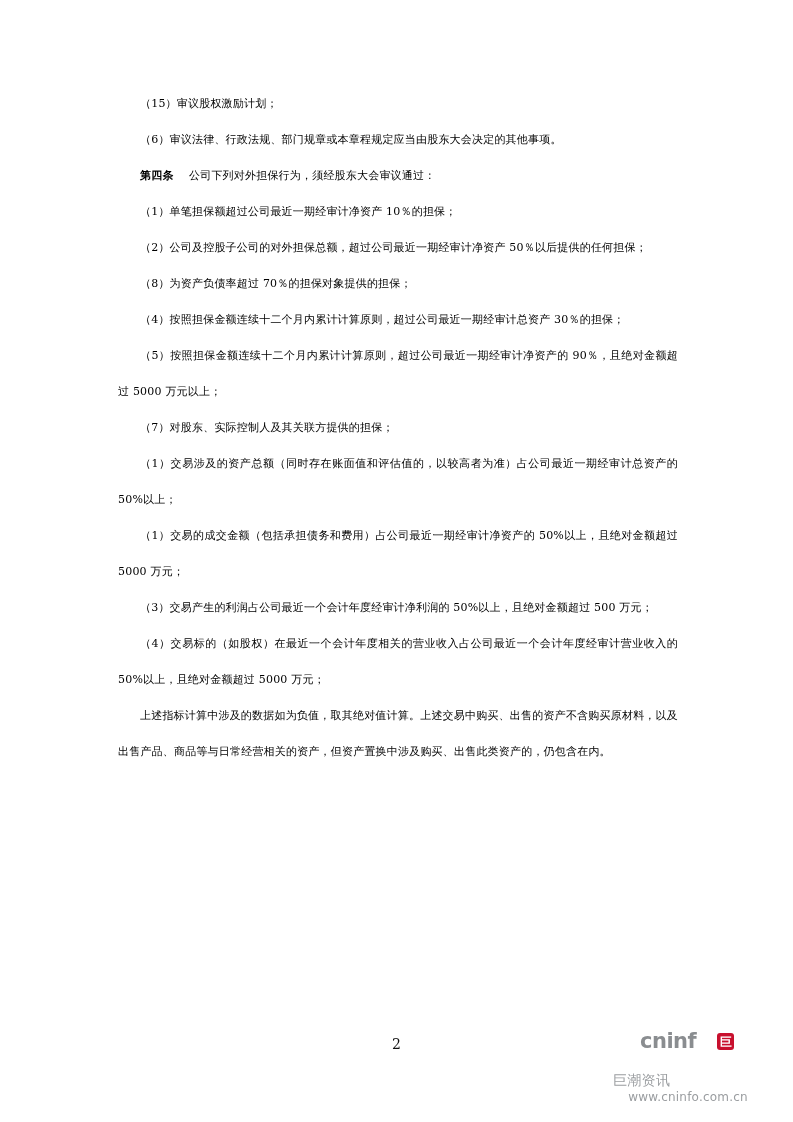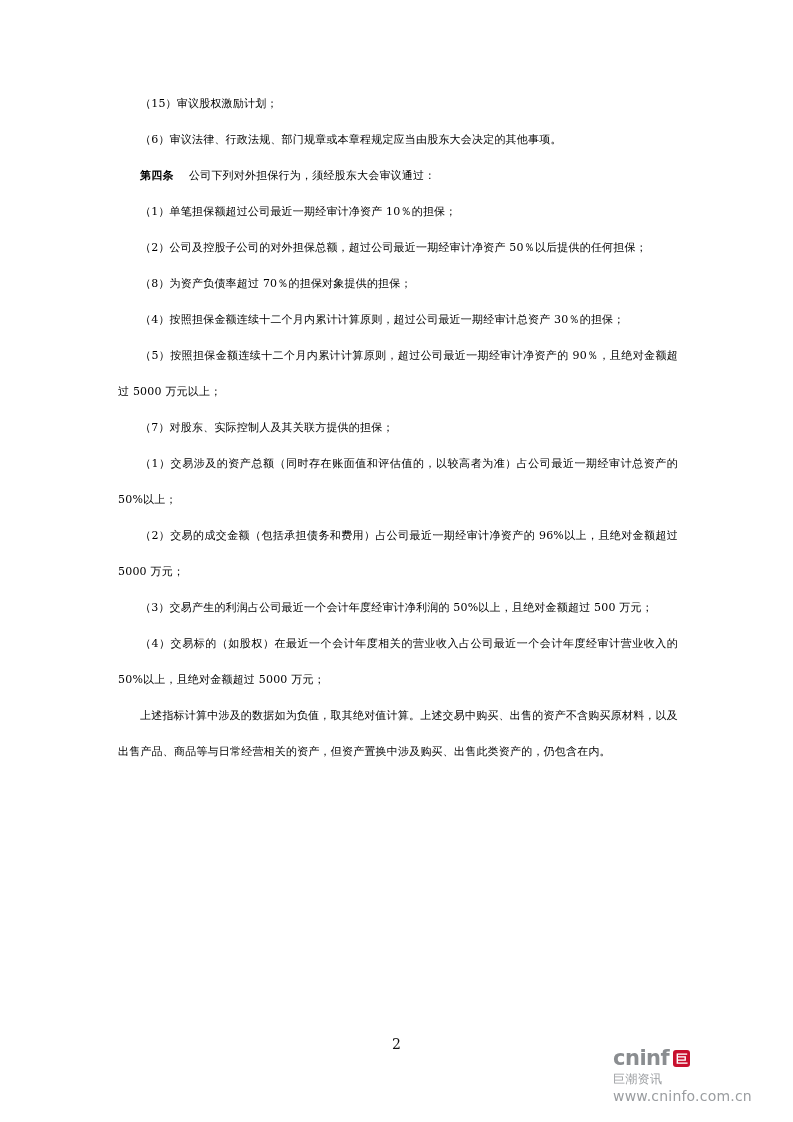--- a/index.html
+++ b/index.html
@@ -59,21 +59,22 @@
   .logo {
     position: absolute;
     right: 30px;
     bottom: 18px;
     text-align: left;
     width: 150px;
   }
   .logo-row {
     display: flex;
     align-items: center;
-    gap: 4px;
+    gap: 21px;
+    margin-left: 27px;
   }
   .logo-mark {
     font-family: "DejaVu Sans", "Liberation Sans", sans-serif;
     font-size: 21px;
     font-weight: bold;
     color: #8a8d90;
     letter-spacing: -0.5px;
     line-height: 1;
   }
   .logo-badge {
@@ -85,30 +86,31 @@
     font-family: "DejaVu Sans", "Liberation Sans", sans-serif;
     font-size: 12px;
     font-weight: bold;
     display: flex;
     align-items: center;
     justify-content: center;
     line-height: 1;
   }
   .logo-sub {
     font-family: "DejaVu Sans", "Liberation Sans", sans-serif;
-    font-size: 12px;
+    font-size: 14px;
     color: #9a9da0;
-    margin-top: 2px;
+    margin-top: 20px;
     letter-spacing: 0.3px;
   }
   .logo-url {
     font-family: "DejaVu Sans", "Liberation Sans", sans-serif;
-    font-size: 14px;
+    font-size: 12px;
     color: #9a9da0;
     letter-spacing: 0.2px;
+    text-align: center;
   }
 </style>
 </head>
 <body>
 
 <div class="page">
   <div class="content">
 
     <p class="indent">（15）审议股权激励计划；</p>
 
@@ -127,21 +129,21 @@
     <p class="indent">（4）按照担保金额连续十二个月内累计计算原则，超过公司最近一期经审计总资产 30％的担保；</p>
 
     <p class="indent">（5）按照担保金额连续十二个月内累计计算原则，超过公司最近一期经审计净资产的 90％，且绝对金额超过 5000 万元以上；</p>
 
     <p class="indent">（7）对股东、实际控制人及其关联方提供的担保；</p>
 
 
 
     <p class="indent">（1）交易涉及的资产总额（同时存在账面值和评估值的，以较高者为准）占公司最近一期经审计总资产的 50%以上；</p>
 
-    <p class="indent">（2）交易的成交金额（包括承担债务和费用）占公司最近一期经审计净资产的 96%以上，且绝对金额超过 5000 万元；</p>
+    <p class="indent">（1）交易的成交金额（包括承担债务和费用）占公司最近一期经审计净资产的 50%以上，且绝对金额超过 5000 万元；</p>
 
     <p class="indent">（3）交易产生的利润占公司最近一个会计年度经审计净利润的 50%以上，且绝对金额超过 500 万元；</p>
 
     <p class="indent">（4）交易标的（如股权）在最近一个会计年度相关的营业收入占公司最近一个会计年度经审计营业收入的 50%以上，且绝对金额超过 5000 万元；</p>
 
 
     <p class="indent">上述指标计算中涉及的数据如为负值，取其绝对值计算。上述交易中购买、出售的资产不含购买原材料，以及出售产品、商品等与日常经营相关的资产，但资产置换中涉及购买、出售此类资产的，仍包含在内。</p>
 
   </div>
 

